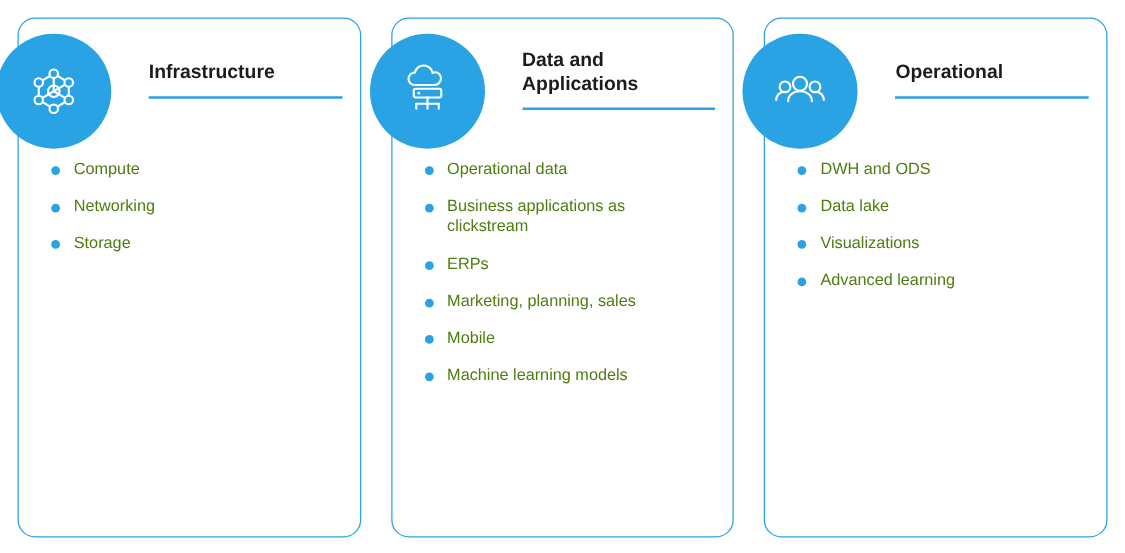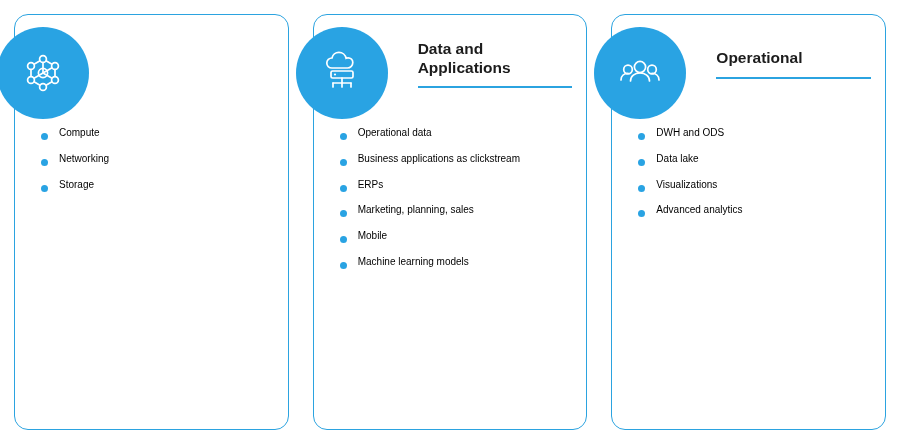--- a/index.html
+++ b/index.html
@@ -71,22 +71,22 @@
     background: #2ba3e0;
     width: 100%;
   }
   ul.items {
     list-style: none;
     margin: 0;
     padding: 8px 18px 10px 24px;
   }
   ul.items li {
     position: relative;
-    font-size: 10px;
-    color: #000000;
+    font-size: 13px;
+    color: #4d7c0f;
     line-height: 1.28;
     margin-bottom: 13px;
     padding-left: 20px;
   }
   ul.items li::before {
     content: "";
     position: absolute;
     left: 2px;
     top: 6px;
     width: 7px;
@@ -110,20 +110,24 @@
           <circle cx="37" cy="32" r="3.4" fill="#29a3e3"></circle>
           <circle cx="25" cy="39" r="3.4" fill="#29a3e3"></circle>
           <circle cx="13" cy="32" r="3.4" fill="#29a3e3"></circle>
           <circle cx="13" cy="18" r="3.4" fill="#29a3e3"></circle>
           <circle cx="25" cy="25" r="4.6" fill="#29a3e3"></circle>
           <line x1="25" y1="25" x2="25" y2="14.4"></line>
           <line x1="25" y1="25" x2="34" y2="19.7"></line>
           <line x1="25" y1="25" x2="34" y2="30.3"></line>
           <line x1="25" y1="25" x2="16" y2="30.3"></line>
         </svg>
+      </div>
+      <div class="title-wrap">
+        <div class="title">Infrastructure</div>
+        <div class="title-rule"></div>
       </div>
     </div>
     <ul class="items">
       <li>Compute</li>
       <li>Networking</li>
       <li>Storage</li>
     </ul>
   </div>
 
   <div class="card">
@@ -169,17 +173,17 @@
       </div>
       <div class="title-wrap">
         <div class="title">Operational</div>
         <div class="title-rule"></div>
       </div>
     </div>
     <ul class="items">
       <li>DWH and ODS</li>
       <li>Data lake</li>
       <li>Visualizations</li>
-      <li>Advanced analytics</li>
+      <li>Advanced learning</li>
     </ul>
   </div>
 
 </div>
 
 </body></html>

